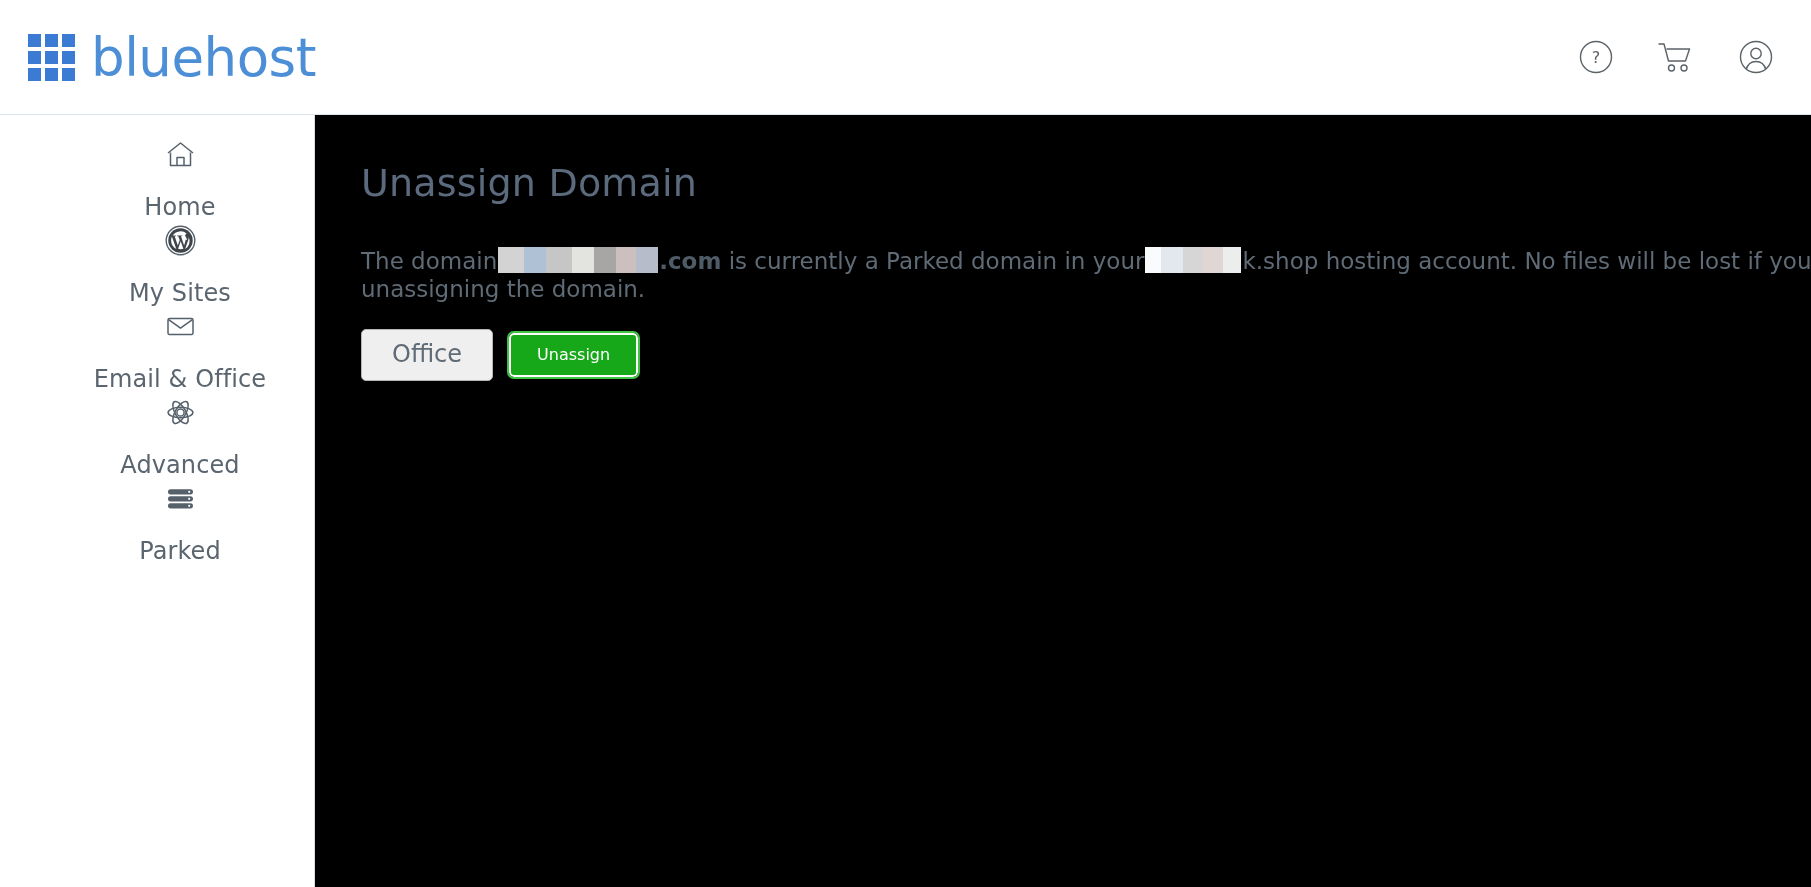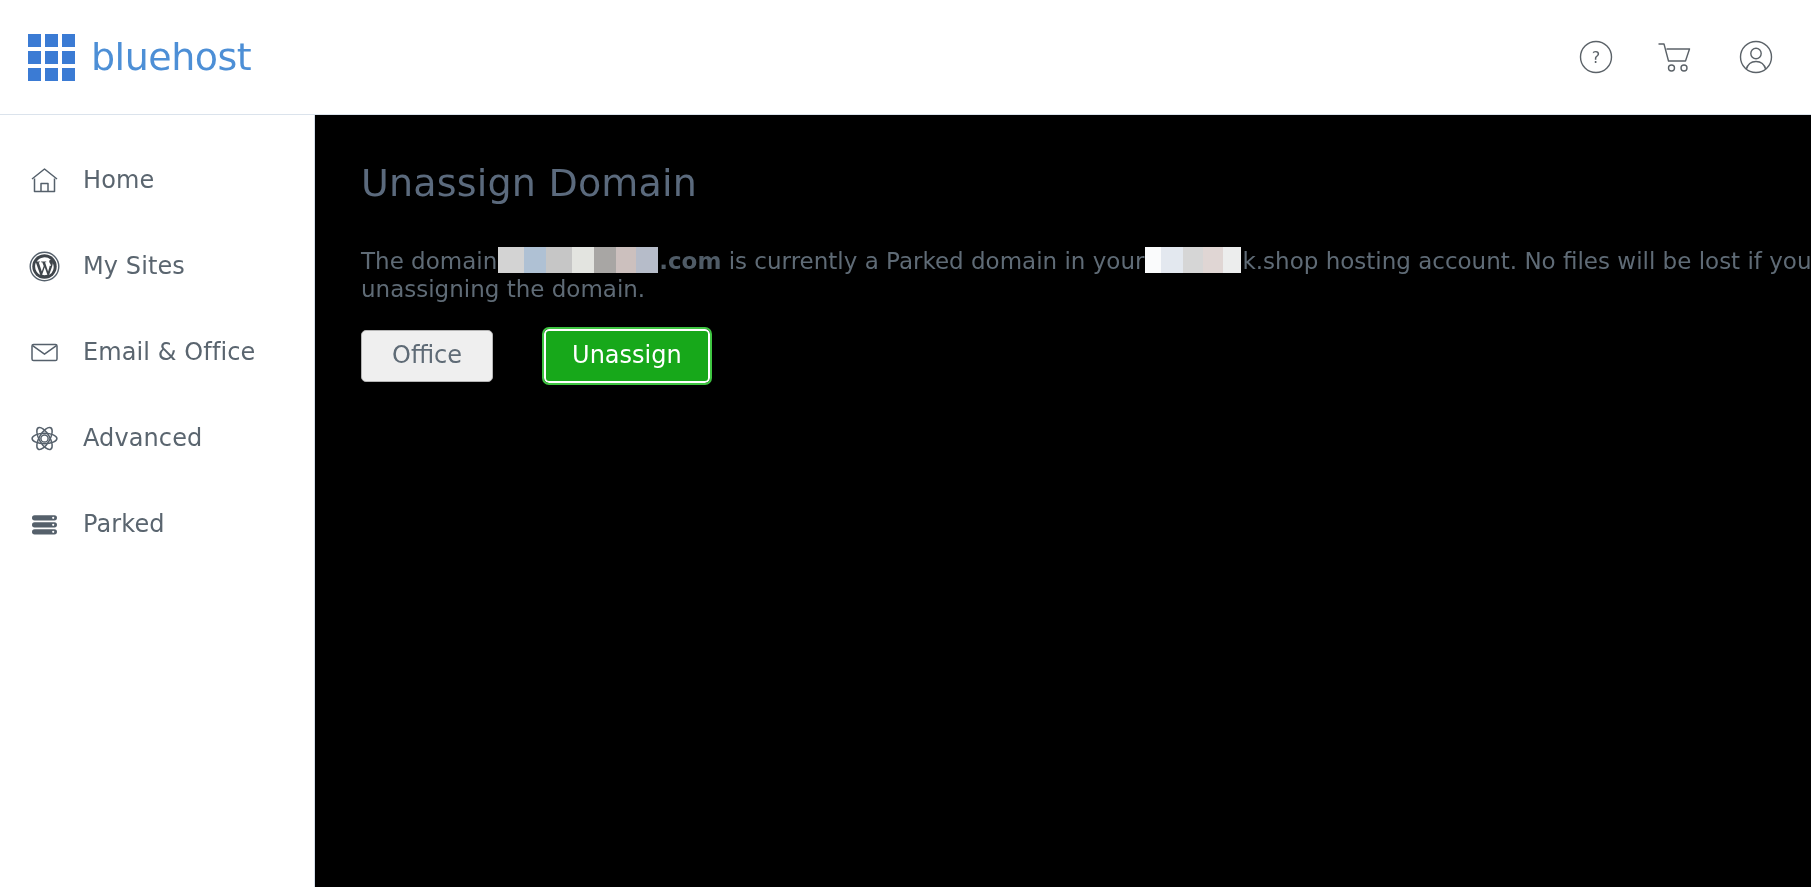--- a/index.html
+++ b/index.html
@@ -37,21 +37,21 @@
     gap: 4px;
   }
   .logo-grid i {
     display: block;
     width: 13px;
     height: 13px;
     background: #3b7bd4;
   }
 
   .logo-word {
-    font-size: 38px;
+    font-size: 53px;
     font-weight: 400;
     color: #4d8fd6;
     letter-spacing: -0.5px;
     line-height: 1;
     font-family: "DejaVu Sans", sans-serif;
   }
 
   #header-actions {
     display: flex;
     align-items: center;
@@ -81,23 +81,24 @@
     background: #ffffff;
     border-right: 1px solid #d5dee8;
     padding-top: 22px;
   }
 
   .nav-item {
     display: flex;
     align-items: center;
     gap: 22px;
     height: 86px;
-    padding-left: 27px;
+    padding-left: 46px;
     cursor: pointer;
     color: #5e6a75;
+    flex-direction: column;
   }
 
   .nav-icon {
     width: 34px;
     height: 34px;
     display: flex;
     align-items: center;
     justify-content: center;
     flex: 0 0 34px;
     color: #55606b;
@@ -173,26 +174,25 @@
     cursor: pointer;
     line-height: 1.15;
   }
 
   #unassign-button {
     background: #17a81a;
     border: 2px solid #ffffff;
     outline: 2px solid #3ec441;
     border-radius: 5px;
     color: #ffffff;
-    font-size: 24px;
+    font-size: 16px;
     font-family: "DejaVu Sans", sans-serif;
     padding: 11px 26px;
     cursor: pointer;
     line-height: 1.15;
-    margin-left: 35px;
   }
 </style>
 </head>
 <body>
 
 <div id="app-header">
 
   <div id="brand-logo">
     <span class="logo-grid">
       <i></i>

